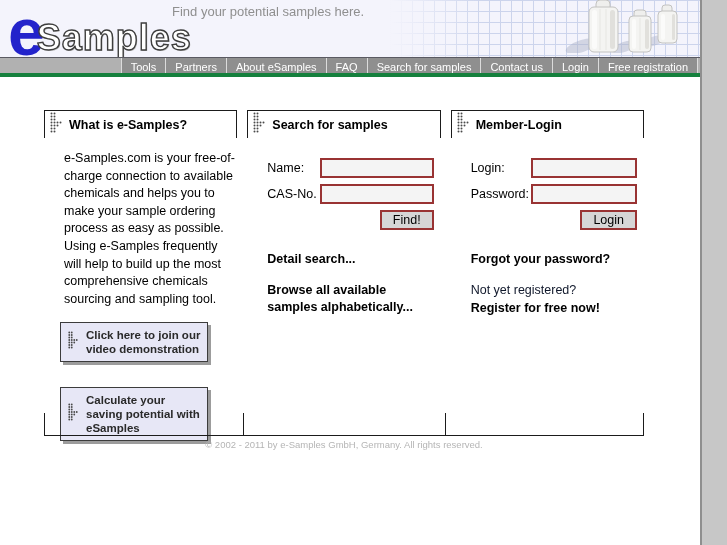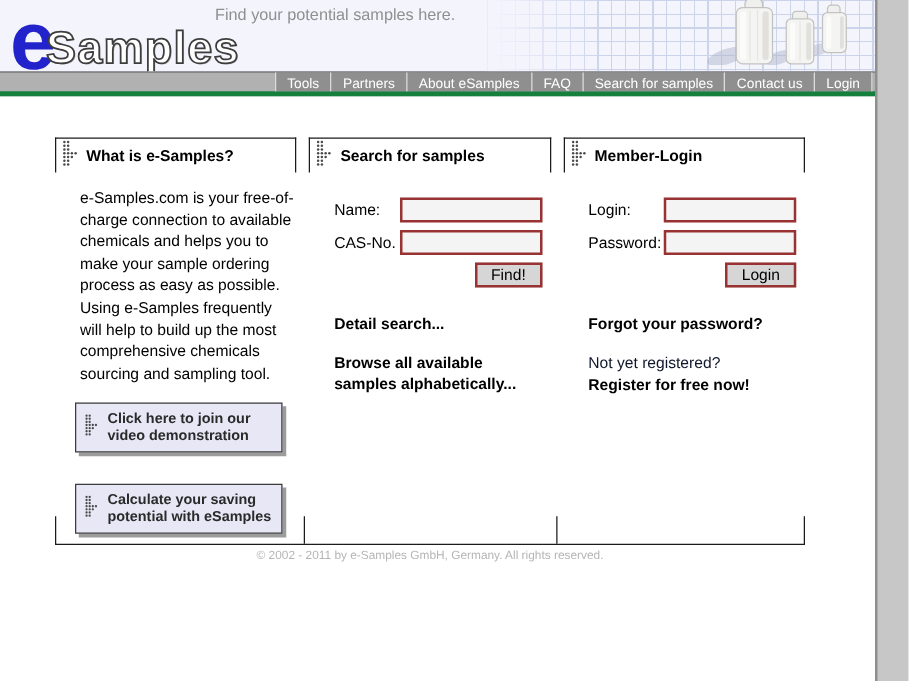--- a/index.html
+++ b/index.html
@@ -52,21 +52,21 @@
               display: flex; align-items: center; gap: 7px; padding: 0 4px 0 5px; }
   .col-head .title { font-size: 12.5px; font-weight: 700; color: #000; }
 
   .dot-icon { flex: 0 0 auto; display: inline-block; }
 
   .body-row { height: 275px; }
 
   
   .about-text { margin: 12px 0 0 20px; width: 172px; font-size: 12.5px;
                 line-height: 17.6px; color: #000; }
-  .panel-btn { margin: 14px 0 0 16px; width: 166px; background: #e7e7f6;
+  .panel-btn { margin: 14px 0 0 16px; width: 148px; background: #e7e7f6;
                border: 1px solid #3c3c3c; box-shadow: 3px 3px 0 #9c9c9c;
                display: flex; align-items: center; gap: 8px; padding: 5px 5px 5px 7px;
                cursor: pointer; }
   .panel-btn + .panel-btn { margin-top: 25px; }
   .panel-btn .lbl { font-size: 11.5px; font-weight: 700; color: #2a2a2a; line-height: 14px; }
 
   
   .form-area { padding: 20px 7px 0 20px; }
   .form-row { display: flex; align-items: center; margin-bottom: 6px; }
   .form-row label { font-size: 12.5px; color: #000; flex: 0 0 auto; }
@@ -138,20 +138,21 @@
     </div>
 
     <div class="navbar">
       <div class="nav-item">Tools</div>
       <div class="nav-item">Partners</div>
       <div class="nav-item">About eSamples</div>
       <div class="nav-item">FAQ</div>
       <div class="nav-item">Search for samples</div>
       <div class="nav-item">Contact us</div>
       <div class="nav-item">Login</div>
+      <div class="nav-item">Free registration</div>
     </div>
 
     <div class="content">
       <div class="cols">
 
         <div class="head-row">
           <div class="col-head">
             <span class="dot-icon">
               <svg width="12" height="21" viewBox="0 0 12 21">
                   <g fill="#4a4a4a">

